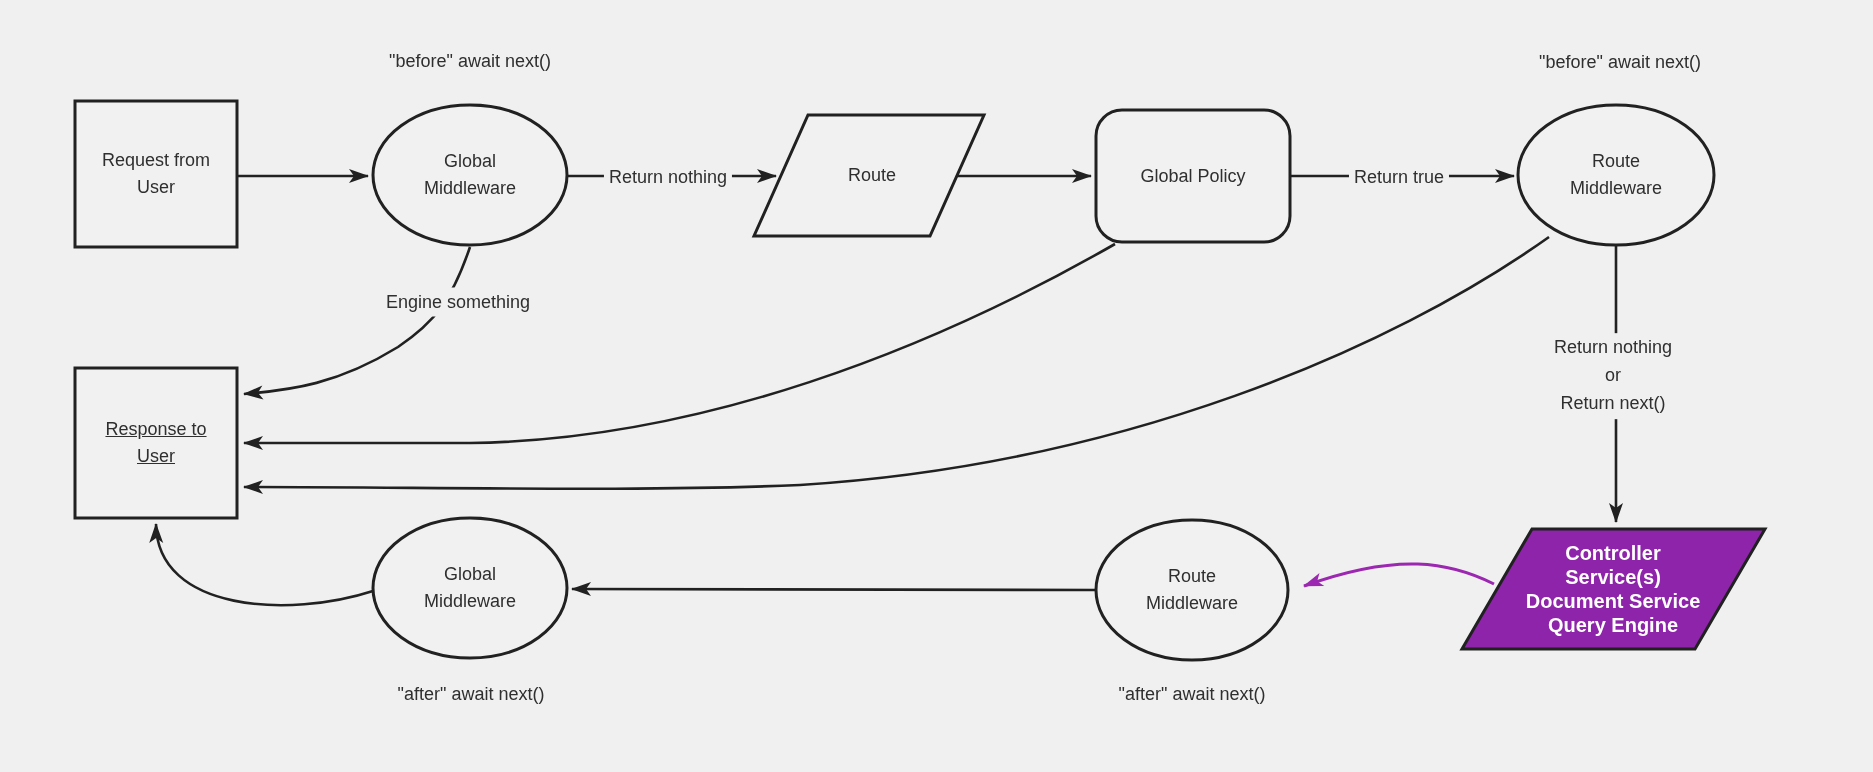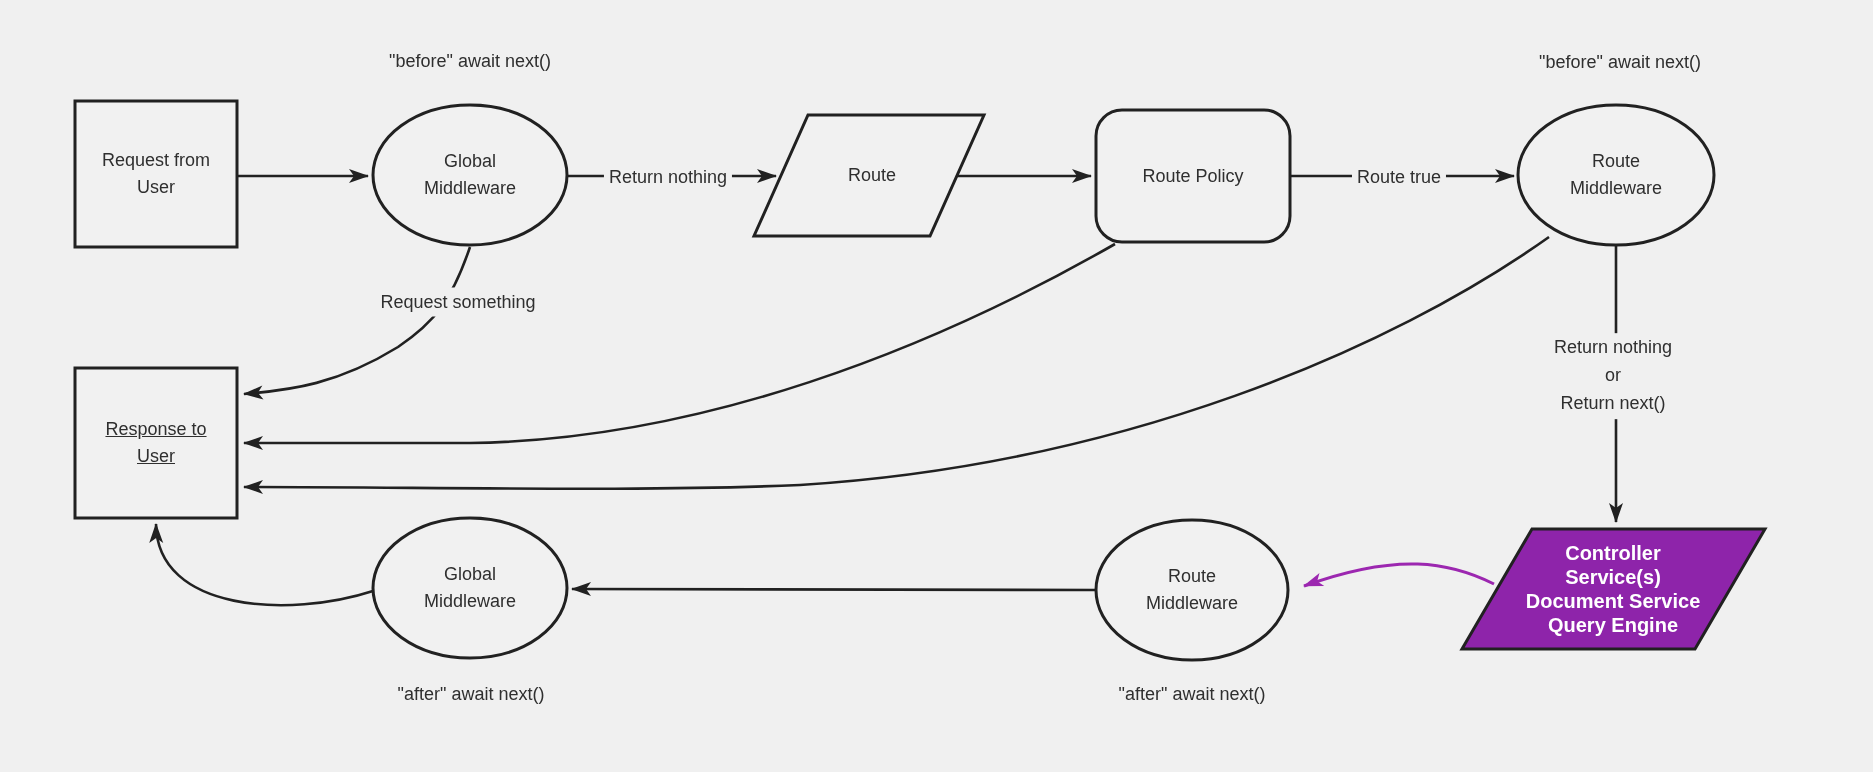--- a/index.html
+++ b/index.html
@@ -59,38 +59,38 @@
     <polygon class="shape purple" points="1532,529 1765,529 1695,649 1462,649"></polygon>
     <ellipse class="shape" cx="1192" cy="590" rx="96" ry="70"></ellipse>
     <ellipse class="shape" cx="470" cy="588" rx="97" ry="70"></ellipse>
   </svg>
 
   <div class="lbl node-lbl" style="left:156px;top:174px;">Request from
 User</div>
   <div class="lbl node-lbl" style="left:470px;top:175px;">Global
 Middleware</div>
   <div class="lbl node-lbl" style="left:872px;top:175px;">Route</div>
-  <div class="lbl node-lbl" style="left:1193px;top:176px;">Route Policy</div>
+  <div class="lbl node-lbl" style="left:1193px;top:176px;">Global Policy</div>
   <div class="lbl node-lbl" style="left:1616px;top:175px;">Route
 Middleware</div>
   <div class="lbl node-lbl" style="left:156px;top:443px;text-decoration:underline;">Response to
 User</div>
   <div class="lbl controller-lbl" style="left:1613px;top:589px;">Controller
 Service(s)
 Document Service
 Query Engine</div>
   <div class="lbl node-lbl" style="left:1192px;top:590px;">Route
 Middleware</div>
   <div class="lbl node-lbl" style="left:470px;top:588px;">Global
 Middleware</div>
 
   <div class="lbl" style="left:470px;top:61px;">"before" await next()</div>
   <div class="lbl" style="left:1620px;top:62px;">"before" await next()</div>
   <div class="lbl edge-lbl" style="left:668px;top:177px;">Return nothing</div>
-  <div class="lbl edge-lbl" style="left:1399px;top:177px;">Route true</div>
-  <div class="lbl edge-lbl" style="left:458px;top:302px;">Request something</div>
+  <div class="lbl edge-lbl" style="left:1399px;top:177px;">Return true</div>
+  <div class="lbl edge-lbl" style="left:458px;top:302px;">Engine something</div>
   <div class="lbl edge-lbl multi" style="left:1613px;top:376px;">Return nothing
 or
 Return next()</div>
   <div class="lbl" style="left:471px;top:694px;">"after" await next()</div>
   <div class="lbl" style="left:1192px;top:694px;">"after" await next()</div>
 
 </div>
 
 </body></html>

